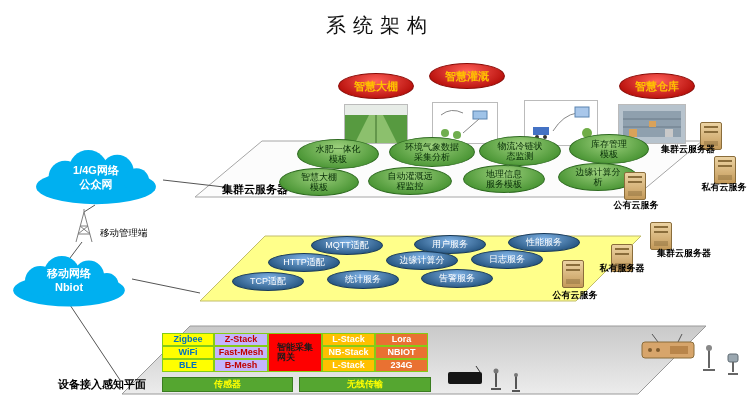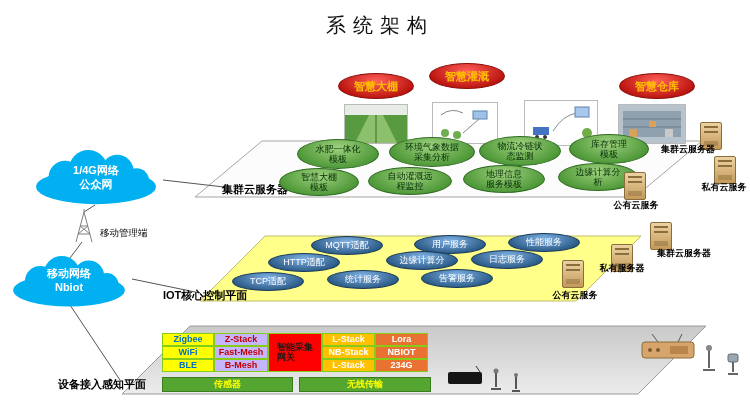--- a/index.html
+++ b/index.html
@@ -117,21 +117,20 @@
   <div class="abs ctr g-ell pre" style="left:558px;top:163px;width:78px;height:26px">边缘计算分
 析</div>
 
   <div class="abs srv" style="left:700px;top:122px"></div>
   <div class="abs srv-label" style="left:656px;top:145px;width:64px">集群云服务器</div>
   <div class="abs srv" style="left:714px;top:156px"></div>
   <div class="abs srv-label" style="left:698px;top:183px;width:52px">私有云服务</div>
   <div class="abs srv" style="left:624px;top:172px"></div>
   <div class="abs srv-label" style="left:610px;top:201px;width:52px">公有云服务</div>
 
-  <div class="abs plane-label" style="left:163px;top:288px">IOT核心控制平面</div>
   <div class="abs ctr b-ell" style="left:311px;top:236px;width:70px;height:17px">MQTT适配</div>
   <div class="abs ctr b-ell" style="left:414px;top:235px;width:70px;height:17px">用户服务</div>
   <div class="abs ctr b-ell" style="left:508px;top:233px;width:70px;height:17px">性能服务</div>
   <div class="abs ctr b-ell" style="left:268px;top:253px;width:70px;height:17px">HTTP适配</div>
   <div class="abs ctr b-ell" style="left:386px;top:251px;width:70px;height:17px">边缘计算分</div>
   <div class="abs ctr b-ell" style="left:471px;top:250px;width:70px;height:17px">日志服务</div>
   <div class="abs ctr b-ell" style="left:327px;top:270px;width:70px;height:17px">统计服务</div>
   <div class="abs ctr b-ell" style="left:232px;top:272px;width:70px;height:17px">TCP适配</div>
   <div class="abs ctr b-ell" style="left:421px;top:269px;width:70px;height:17px">告警服务</div>
 

